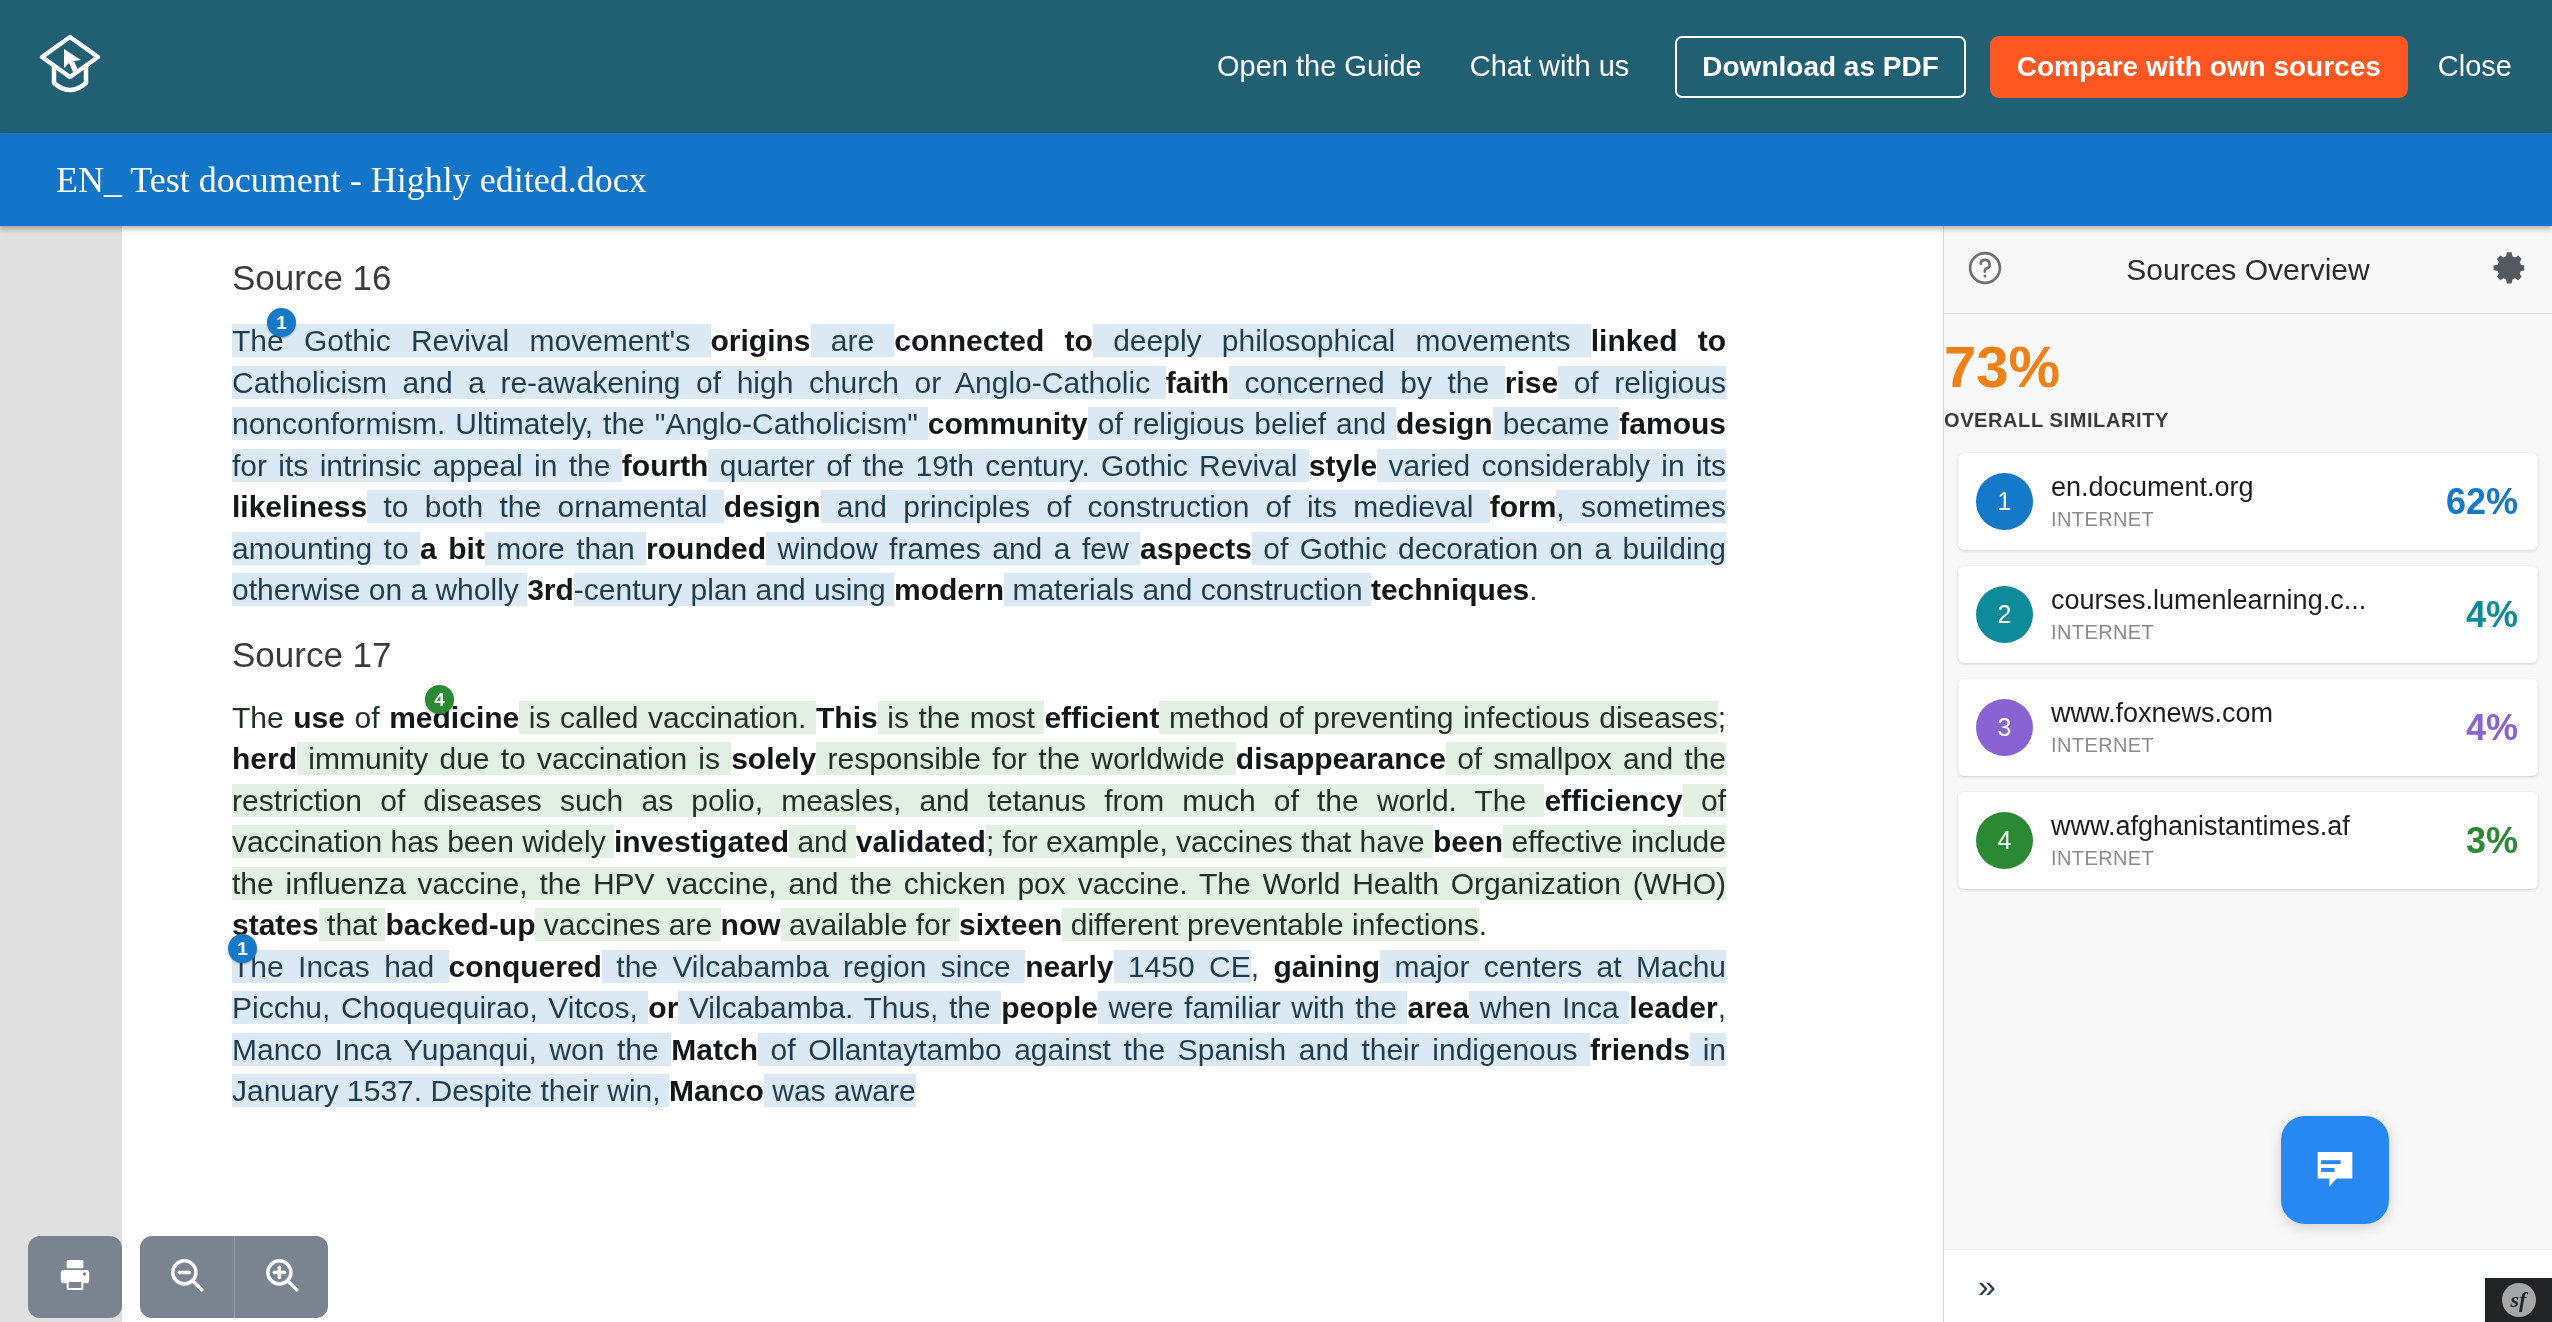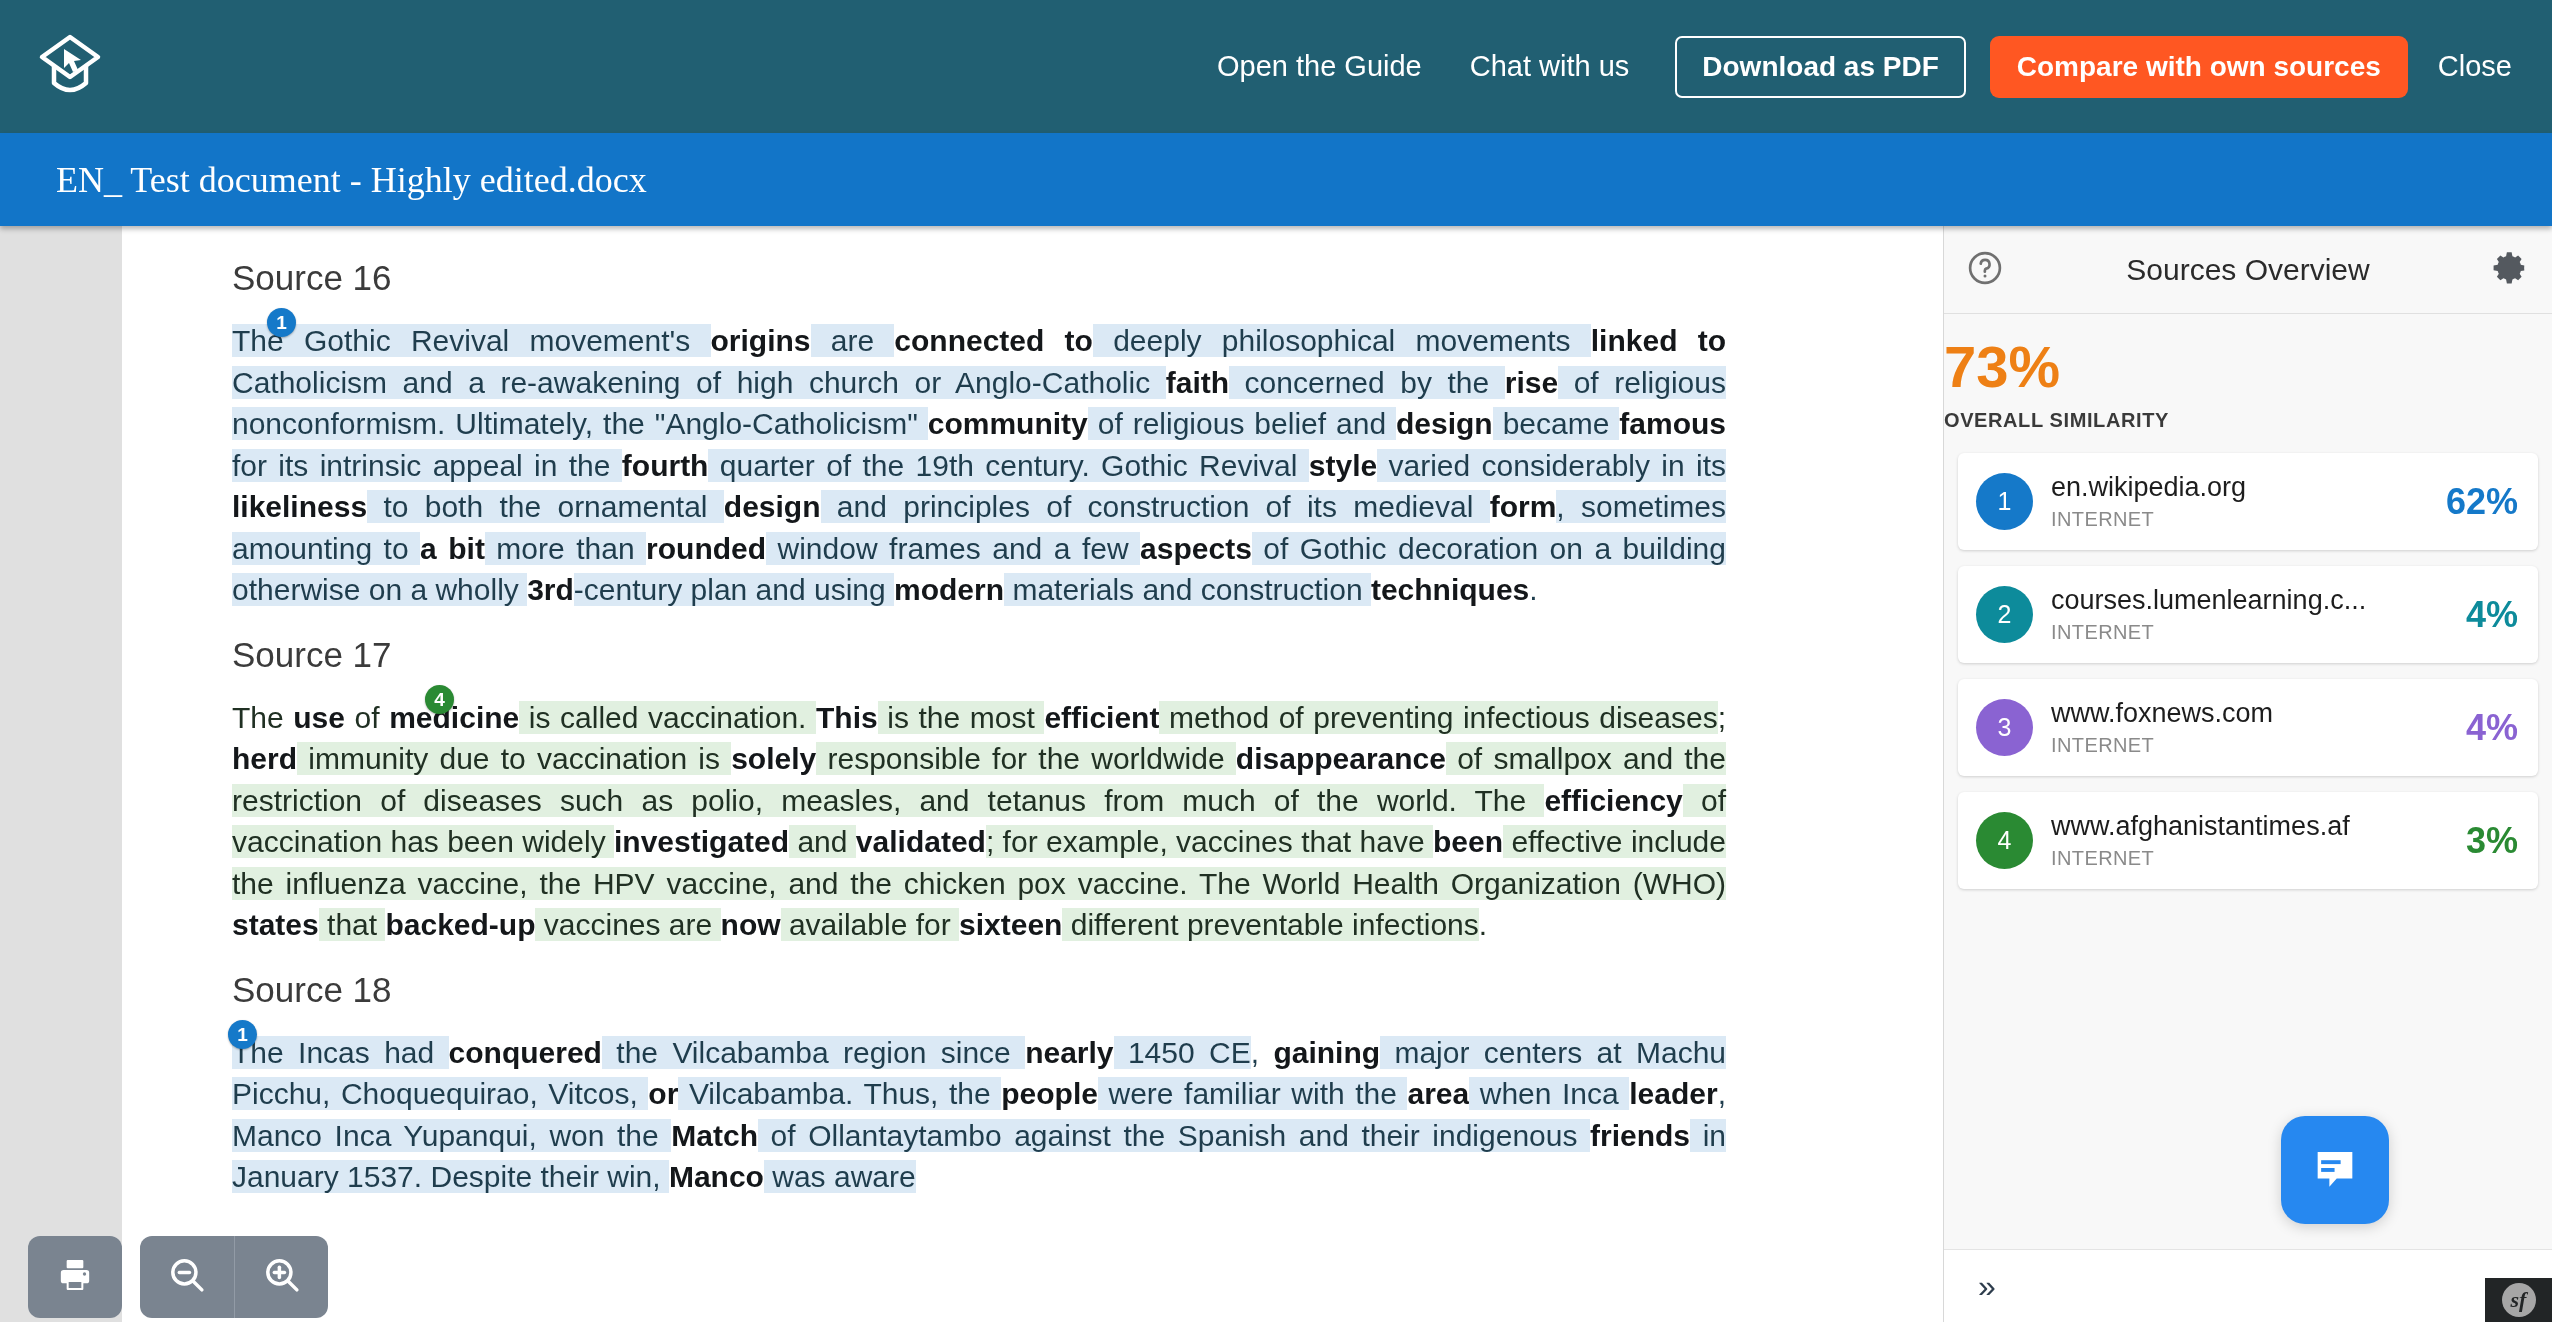--- a/index.html
+++ b/index.html
@@ -229,21 +229,20 @@
       <h2 class="src-heading first">Source 16</h2>
       <p class="para blue">
         <span class="badge c1" style="left:35px; top:-12px;">1</span><span class="hl-b">The </span><span class="hl-b">Gothic Revival movement's </span><b class="b">origins</b><span class="hl-b"> are </span><b class="b">connected to</b><span class="hl-b"> deeply philosophical movements </span><b class="b">linked to</b><span class="hl-b"> Catholicism and a re-awakening of high church or Anglo-Catholic </span><b class="b">faith</b><span class="hl-b"> concerned by the </span><b class="b">rise</b><span class="hl-b"> of religious nonconformism. Ultimately, the "Anglo-Catholicism" </span><b class="b">community</b><span class="hl-b"> of religious belief and </span><b class="b">design</b><span class="hl-b"> became </span><b class="b">famous</b><span class="hl-b"> for its intrinsic appeal in the </span><b class="b">fourth</b><span class="hl-b"> quarter of the 19th century. Gothic Revival </span><b class="b">style</b><span class="hl-b"> varied considerably in its </span><b class="b">likeliness</b><span class="hl-b"> to both the ornamental </span><b class="b">design</b><span class="hl-b"> and principles of construction of its medieval </span><b class="b">form</b><span class="hl-b">, sometimes amounting to </span><b class="b">a bit</b><span class="hl-b"> more than </span><b class="b">rounded</b><span class="hl-b"> window frames and a few </span><b class="b">aspects</b><span class="hl-b"> of Gothic decoration on a building otherwise on a wholly </span><b class="b">3rd</b><span class="hl-b">-century plan and using </span><b class="b">modern</b><span class="hl-b"> materials and construction </span><b class="b">techniques</b>.
       </p>
 
       <h2 class="src-heading">Source 17</h2>
       <p class="para green">
         <span class="badge c4" style="left:193px; top:-12px;">4</span>The <b class="b">use</b> of <b class="b">medicine</b><span class="hl-g"> is called vaccination. </span><b class="b">This</b><span class="hl-g"> is the most </span><b class="b">efficient</b><span class="hl-g"> method of preventing infectious diseases</span>; <b class="b">herd</b><span class="hl-g"> immunity due to vaccination is </span><b class="b">solely</b><span class="hl-g"> responsible for the worldwide </span><b class="b">disappearance</b><span class="hl-g"> of smallpox and the restriction of diseases such as polio, measles, and tetanus from much of the world. The </span><b class="b">efficiency</b><span class="hl-g"> of vaccination has been widely </span><b class="b">investigated</b><span class="hl-g"> and </span><b class="b">validated</b><span class="hl-g">; for example, vaccines that have </span><b class="b">been</b><span class="hl-g"> effective include the influenza vaccine, the HPV vaccine, and the chicken pox vaccine. The World Health Organization (WHO) </span><b class="b">states</b><span class="hl-g"> that </span><b class="b">backed-up</b><span class="hl-g"> vaccines are </span><b class="b">now</b><span class="hl-g"> available for </span><b class="b">sixteen</b><span class="hl-g"> different preventable infections</span>.
       </p>
 
-      <h2 class="src-heading">Source 18</h2>
       <p class="para blue">
         <span class="badge c1" style="left:-4px; top:-12px;">1</span><span class="hl-b">The Incas had </span><b class="b">conquered</b><span class="hl-b"> the Vilcabamba region since </span><b class="b">nearly</b><span class="hl-b"> 1450 CE</span>, <b class="b">gaining</b><span class="hl-b"> major centers at Machu Picchu, Choquequirao, Vitcos, </span><b class="b">or</b><span class="hl-b"> Vilcabamba. Thus, the </span><b class="b">people</b><span class="hl-b"> were familiar with the </span><b class="b">area</b><span class="hl-b"> when Inca </span><b class="b">leader</b>, <span class="hl-b">Manco Inca Yupanqui, won the </span><b class="b">Match</b><span class="hl-b"> of Ollantaytambo against the Spanish and their indigenous </span><b class="b">friends</b><span class="hl-b"> in January 1537. Despite their win, </span><b class="b">Manco</b><span class="hl-b"> was aware</span>
       </p>
 
     </div>
   </div>
 
   <div class="tool-print">
     <span>
       <svg width="40" height="40" viewBox="0 0 24 24" fill="#ffffff">
@@ -297,21 +296,21 @@
 
     <div class="sb-score">
       <div class="sb-pct">73%</div>
       <div class="sb-pct-label">OVERALL SIMILARITY</div>
     </div>
 
     <div class="sb-list">
       <div class="sb-item">
         <span class="sb-dot" style="background:#1579c9;">1</span>
         <span class="sb-info">
-          <span class="sb-url" style="display:block;">en.wikipedia.org</span>
+          <span class="sb-url" style="display:block;">en.document.org</span>
           <span class="sb-type" style="display:block;">INTERNET</span>
         </span>
         <span class="sb-val" style="color:#1579c9;">62%</span>
       </div>
       <div class="sb-item">
         <span class="sb-dot" style="background:#0d8b9b;">2</span>
         <span class="sb-info">
           <span class="sb-url" style="display:block;">courses.lumenlearning.c...</span>
           <span class="sb-type" style="display:block;">INTERNET</span>
         </span>

